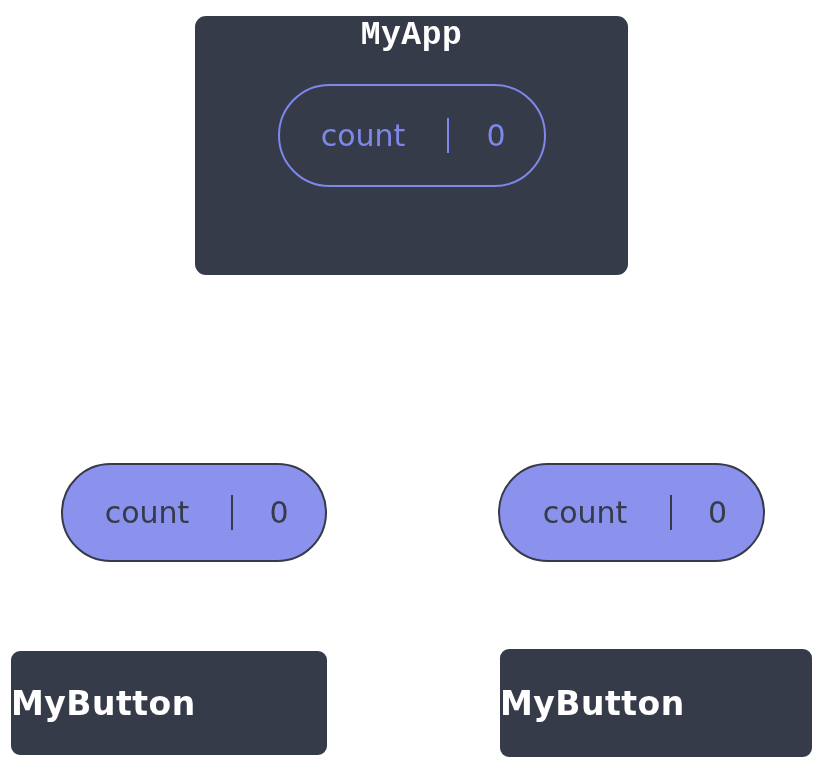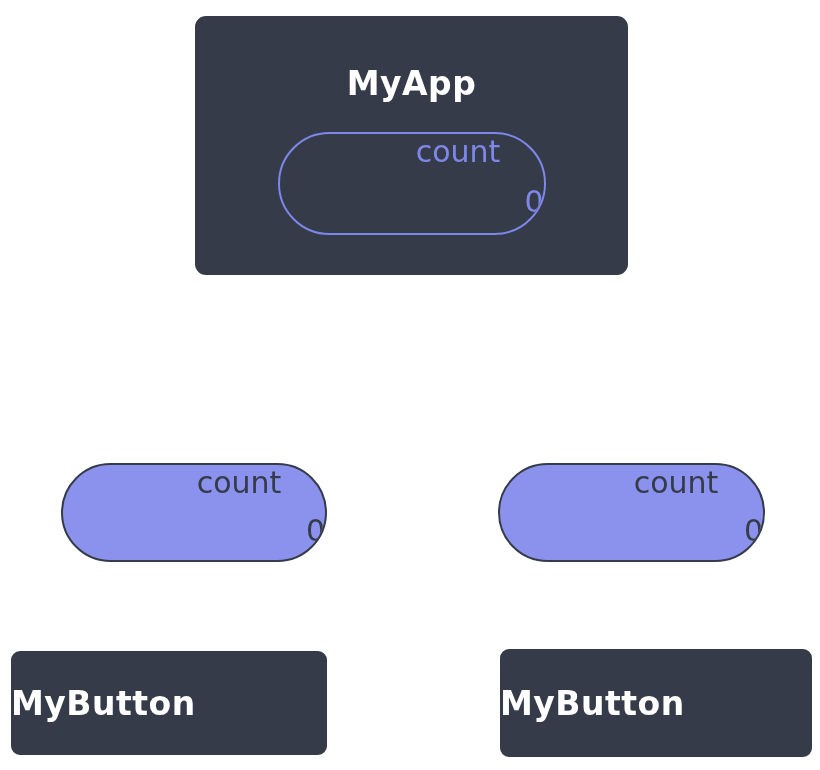--- a/index.html
+++ b/index.html
@@ -52,40 +52,39 @@
     align-items: center;
   }
   .node-title {
     color: var(--node-text);
     font-size: 33px;
     font-weight: 600;
     letter-spacing: 0.5px;
     text-align: center;
   }
   .node-root .node-title {
-    margin-top: 48px;
     line-height: 40px;
+    font-family: Liberation Mono, monospace;
   }
   .node-leaf {
     display: flex;
     align-items: center;
     border-radius: 12px;
   }
   .node-leaf-left  { left: 8px;   top: 648px; width: 322px; height: 110px; }
   .node-leaf-right { left: 497px; top: 646px; width: 318px; height: 114px; }
 
   .pill {
     position: absolute;
     display: flex;
-    align-items: flex-end;
+    align-items: center;
     border-radius: 999px;
     overflow: hidden;
     font-size: 30px;
     font-weight: 500;
-    flex-direction: column;
   }
   .pill .cell {
     display: flex;
     align-items: center;
     justify-content: center;
   }
   .pill .cell-name { flex: 0 0 auto; }
   .pill .cell-value { flex: 1 1 auto; }
 
   .pill-outline {

